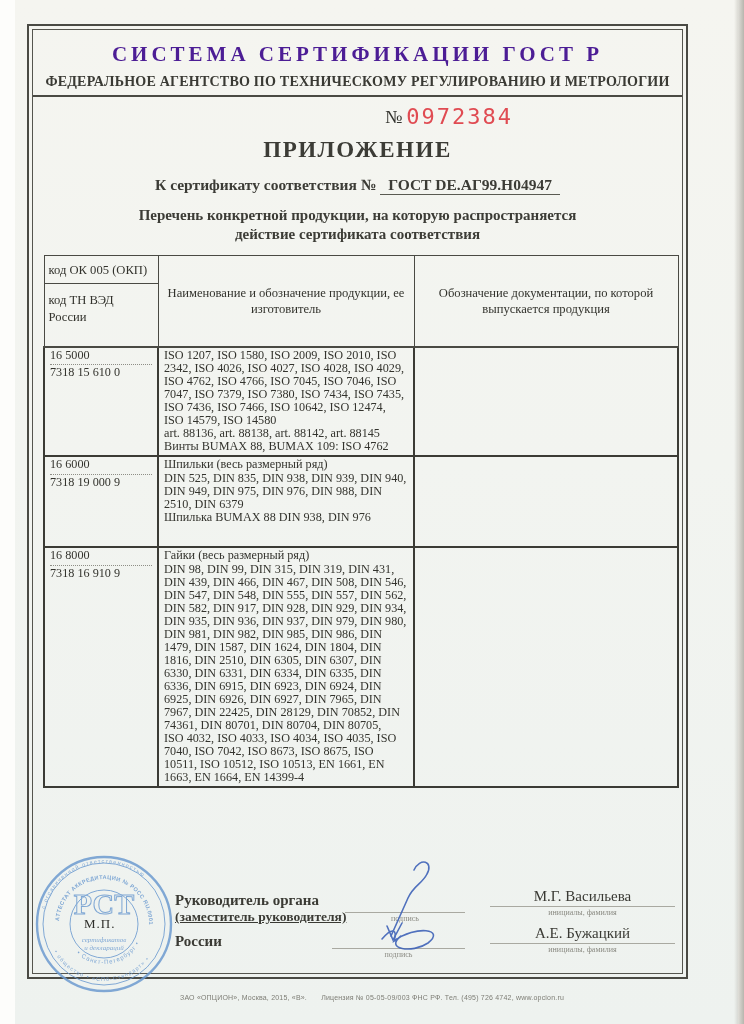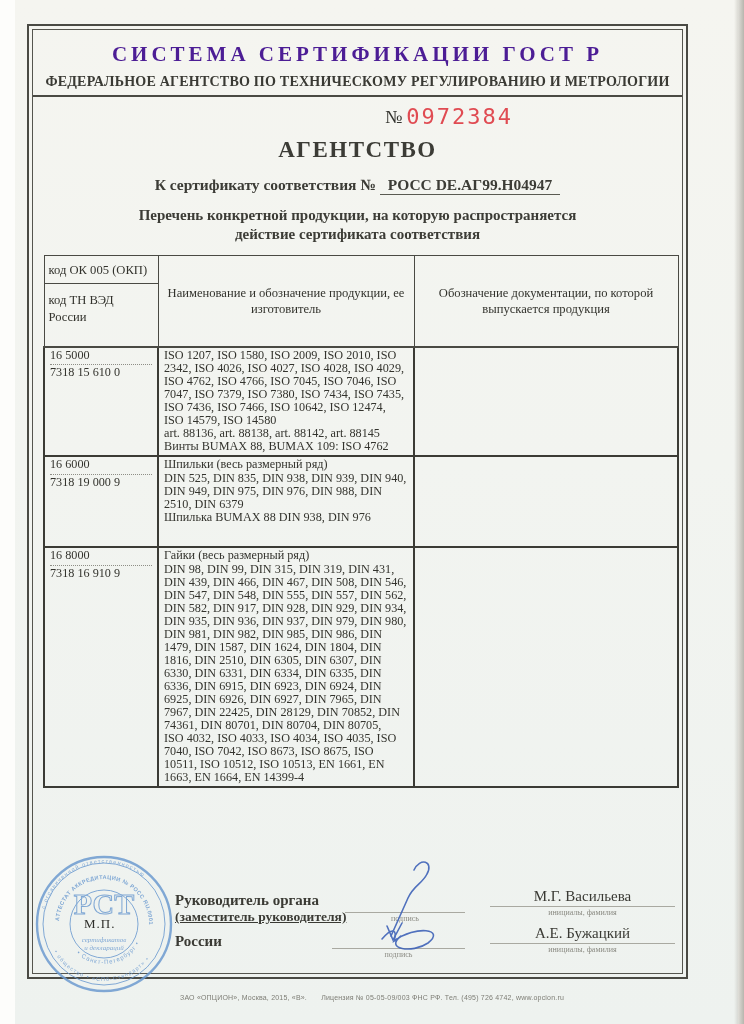--- a/index.html
+++ b/index.html
@@ -97,25 +97,25 @@
 <div class="header-divider"></div>
 
 <div class="abs centered-band hdr1">СИСТЕМА  СЕРТИФИКАЦИИ  ГОСТ  Р</div>
 <div class="abs centered-band hdr2">ФЕДЕРАЛЬНОЕ АГЕНТСТВО ПО ТЕХНИЧЕСКОМУ РЕГУЛИРОВАНИЮ И МЕТРОЛОГИИ</div>
 
 <div class="abs num-band">
   <span class="num-prefix">№</span>
   <span class="num-value">0972384</span>
 </div>
 
-<div class="abs centered-band doc-title">АГЕНТСТВО</div>
+<div class="abs centered-band doc-title">ПРИЛОЖЕНИЕ</div>
 
 <div class="abs centered-band cert-line">
   <span>К сертификату соответствия №</span>
-  <span class="cert-value">РОСС DE.АГ99.Н04947</span>
+  <span class="cert-value">ГОСТ DE.АГ99.Н04947</span>
 </div>
 
 <div class="abs centered-band sub1">Перечень конкретной продукции,  на которую распространяется</div>
 <div class="abs centered-band sub2">действие сертификата соответствия</div>
 
 <table class="products">
   <colgroup>
       <col class="c1">
       <col class="c2">
       <col class="c3">

